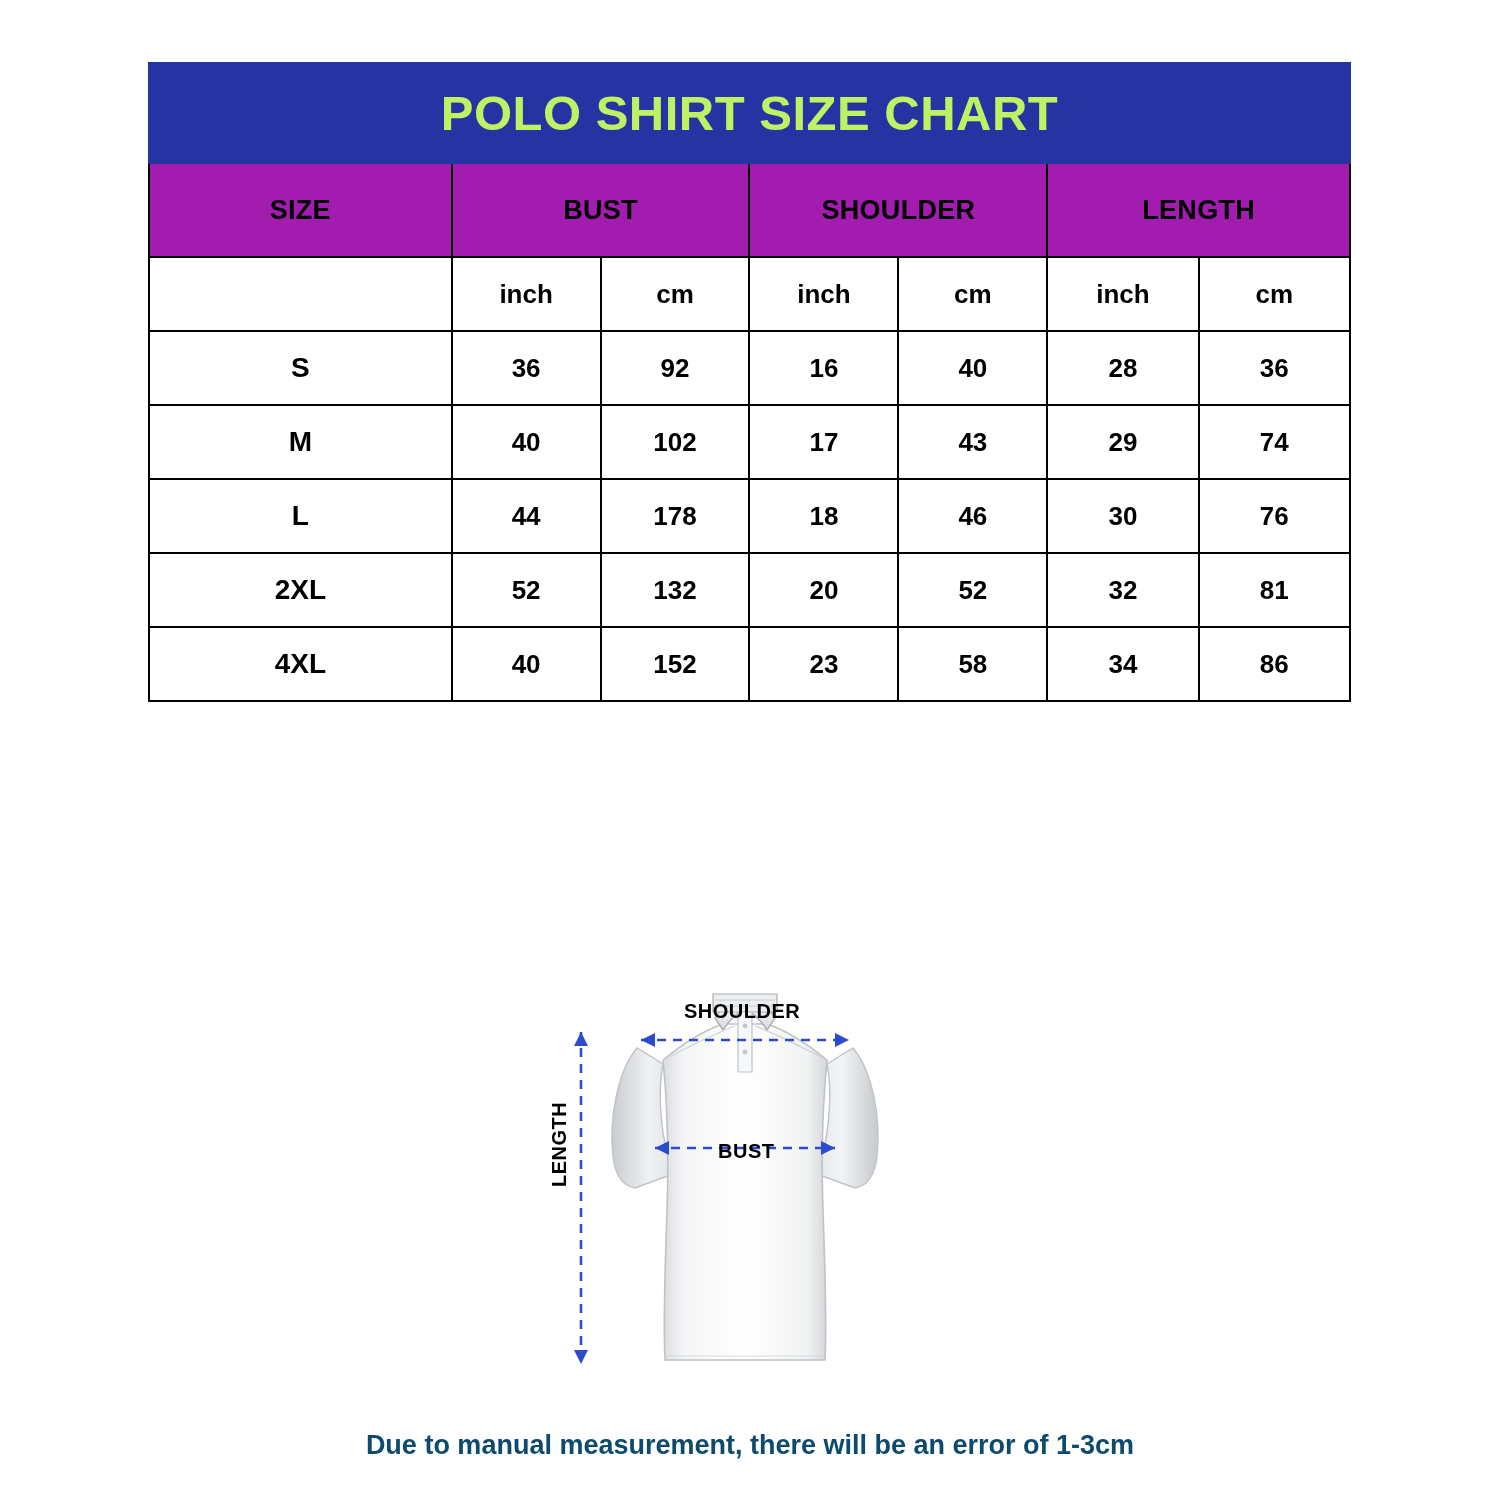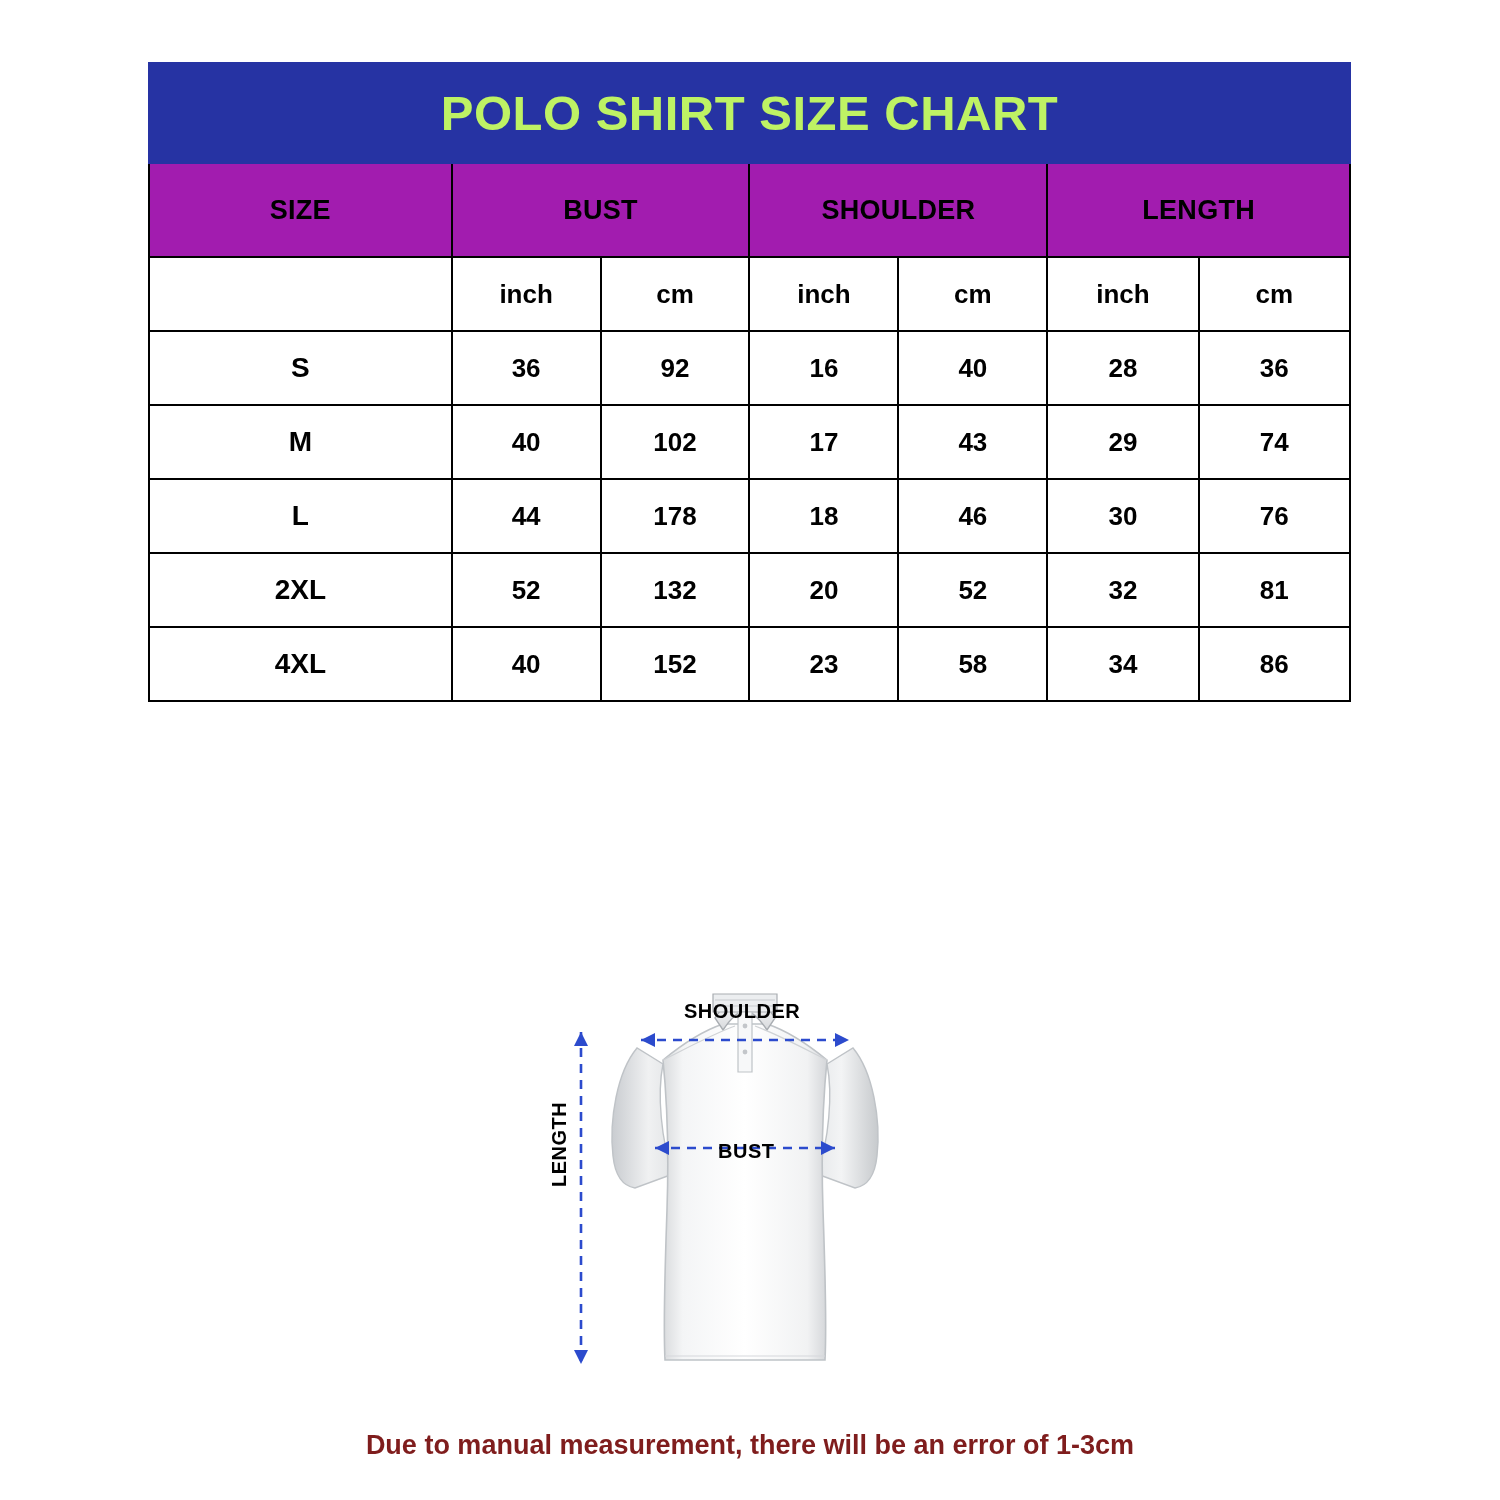--- a/index.html
+++ b/index.html
@@ -112,21 +112,21 @@
     white-space: nowrap;
   }
 
   
   .footnote {
     position: absolute;
     left: 0;
     top: 1430px;
     width: 1500px;
     text-align: center;
-    color: #7f1d1d;
+    color: #0c4a6e;
     font-size: 27px;
     font-weight: bold;
   }
 </style>
 </head>
 <body>
 
 <div class="page">
 
   <div class="chart-wrap">

